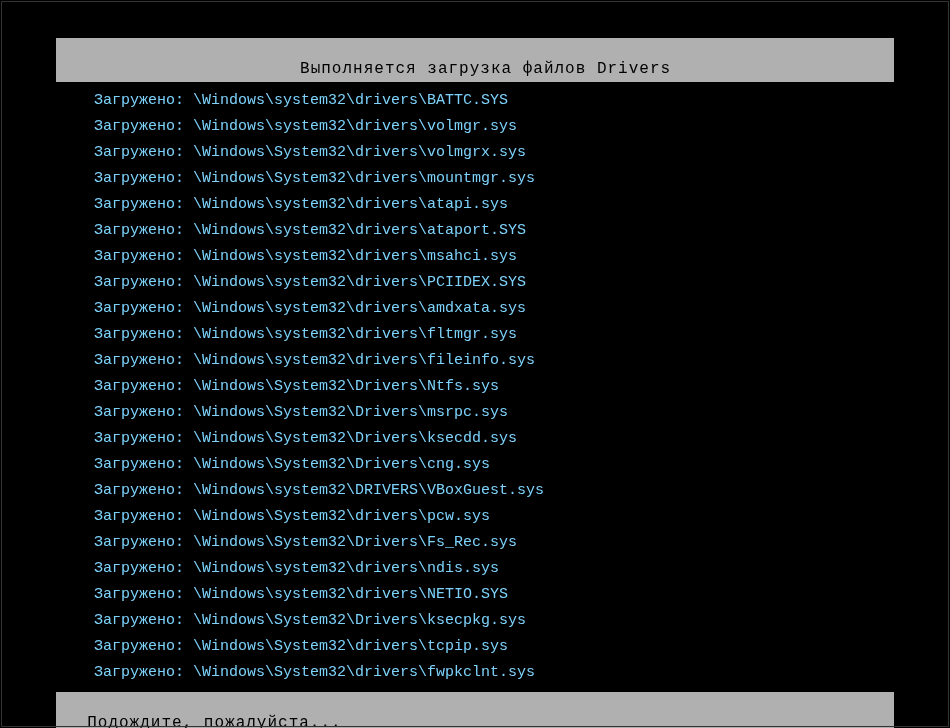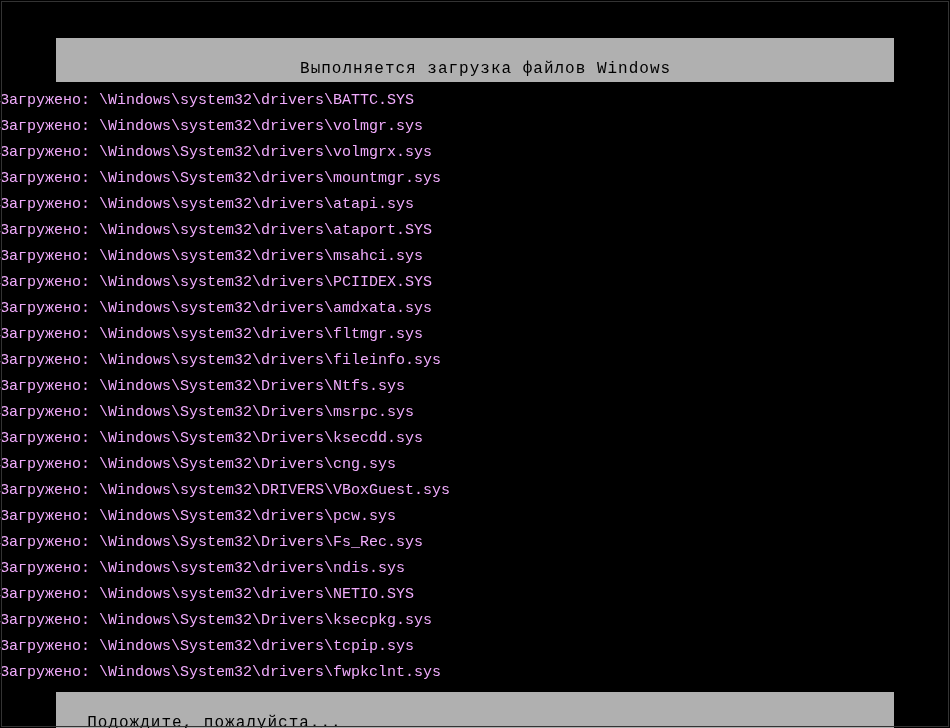--- a/index.html
+++ b/index.html
@@ -23,21 +23,22 @@
       padding: 4px 0;
       font-family: 'Courier New', Courier, monospace;
       font-size: 16px;
       letter-spacing: 1px;
       margin-top: 38px;
       margin-left: 56px;
       margin-right: 56px;
       white-space: pre;
     }
     .log-area {
-      color: #f0abfc;
+      color: #7dd3fc;
+      padding-left: 94px;
       padding-top: 6px;
       padding-bottom: 6px;
       white-space: pre;
       line-height: 26px;
     }
     .log-line {
       display: block;
     }
     .status-bar {
       background-color: #b0b0b0;
@@ -59,20 +60,20 @@
       border: 1px solid #333;
       pointer-events: none;
     }
   </style>
 </head>
 <body>
 
 <div class="outer-border"></div>
 
 <div class="title-bar">
-  <span>Выполняется загрузка файлов Windows</span>
+  <span>Выполняется загрузка файлов Drivers</span>
 </div>
 
 <div class="log-area" id="log-container"><span class="log-line">Загружено: \Windows\system32\drivers\BATTC.SYS</span><span class="log-line">Загружено: \Windows\system32\drivers\volmgr.sys</span><span class="log-line">Загружено: \Windows\System32\drivers\volmgrx.sys</span><span class="log-line">Загружено: \Windows\System32\drivers\mountmgr.sys</span><span class="log-line">Загружено: \Windows\system32\drivers\atapi.sys</span><span class="log-line">Загружено: \Windows\system32\drivers\ataport.SYS</span><span class="log-line">Загружено: \Windows\system32\drivers\msahci.sys</span><span class="log-line">Загружено: \Windows\system32\drivers\PCIIDEX.SYS</span><span class="log-line">Загружено: \Windows\system32\drivers\amdxata.sys</span><span class="log-line">Загружено: \Windows\system32\drivers\fltmgr.sys</span><span class="log-line">Загружено: \Windows\system32\drivers\fileinfo.sys</span><span class="log-line">Загружено: \Windows\System32\Drivers\Ntfs.sys</span><span class="log-line">Загружено: \Windows\System32\Drivers\msrpc.sys</span><span class="log-line">Загружено: \Windows\System32\Drivers\ksecdd.sys</span><span class="log-line">Загружено: \Windows\System32\Drivers\cng.sys</span><span class="log-line">Загружено: \Windows\system32\DRIVERS\VBoxGuest.sys</span><span class="log-line">Загружено: \Windows\System32\drivers\pcw.sys</span><span class="log-line">Загружено: \Windows\System32\Drivers\Fs_Rec.sys</span><span class="log-line">Загружено: \Windows\system32\drivers\ndis.sys</span><span class="log-line">Загружено: \Windows\system32\drivers\NETIO.SYS</span><span class="log-line">Загружено: \Windows\System32\Drivers\ksecpkg.sys</span><span class="log-line">Загружено: \Windows\System32\drivers\tcpip.sys</span><span class="log-line">Загружено: \Windows\System32\drivers\fwpkclnt.sys</span></div>
 
 <div class="status-bar">
   <span>Подождите, пожалуйста...</span>
 </div>
 
 </body></html>

